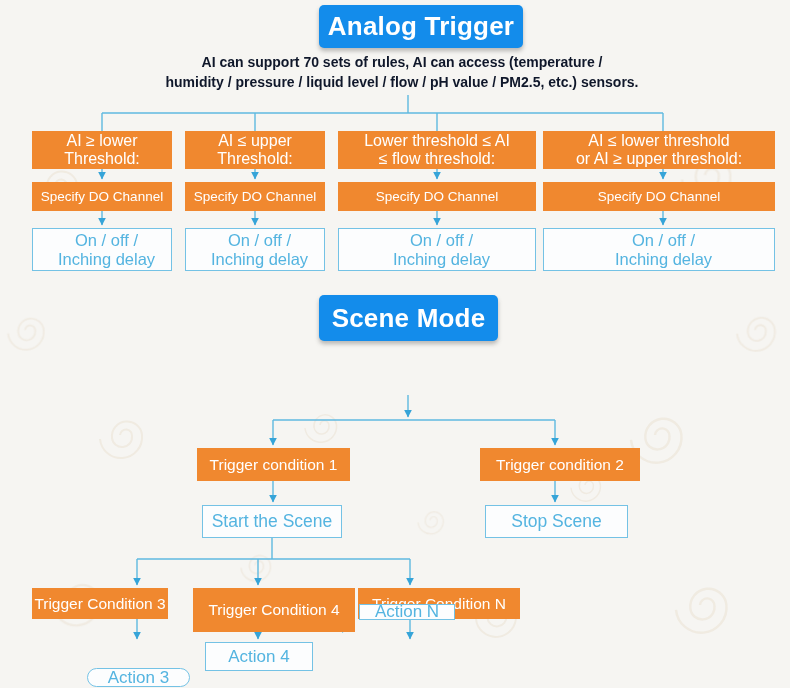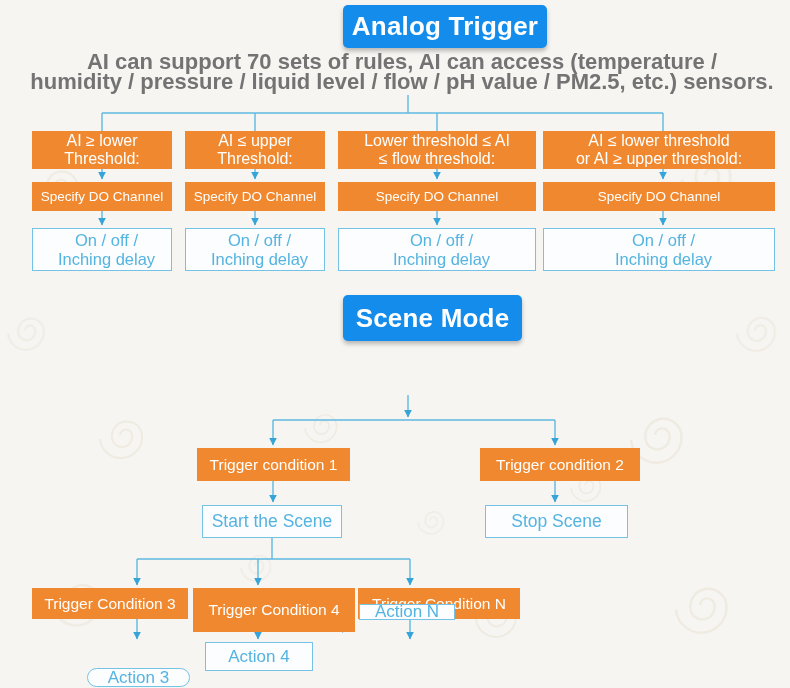--- a/index.html
+++ b/index.html
@@ -16,27 +16,26 @@
   .swirls{position:absolute;left:0;top:0;z-index:0;}
   .connectors{position:absolute;left:0;top:0;z-index:1;}
   .btn-blue{
     position:absolute;z-index:2;
     background:#138ceb;color:#ffffff;
     display:flex;align-items:center;justify-content:center;
     font-size:26px;font-weight:bold;
     border-radius:5px;
     box-shadow:0 3px 4px rgba(70,70,70,.35);
     letter-spacing:.2px;
-    margin-left:24px;
   }
   .desc{
     position:absolute;z-index:2;left:0;width:100%;
     padding-left:14px;box-sizing:border-box;
-    text-align:center;color:#737373;
-    font-size:22px;line-height:20px;font-weight:600;
+    text-align:center;color:#0f172a;
+    font-size:14px;line-height:20px;font-weight:600;
   }
   .desc span{display:block;white-space:nowrap;}
   .box{
     position:absolute;z-index:2;
     display:flex;flex-direction:column;
     align-items:center;justify-content:center;
     text-align:center;
   }
   .box span{display:block;white-space:nowrap;}
   .orange{background:#f0882f;color:#ffffff;}
@@ -52,21 +51,21 @@
   .c4{left:543px;width:232px;}
   .r1{top:131px;height:38px;font-size:16px;line-height:18px;}
   .r2{top:182px;height:29px;font-size:13.5px;}
   .r3{top:228px;height:43px;font-size:16.5px;line-height:19px;box-sizing:border-box;padding-left:9px;}
   
   .tc{font-size:15.5px;}
   .tc1{left:197px;top:448px;width:153px;height:33px;}
   .tc2{left:480px;top:448px;width:160px;height:33px;}
   .start{left:202px;top:505px;width:140px;height:33px;font-size:17.5px;box-sizing:border-box;}
   .stop{left:485px;top:505px;width:143px;height:33px;font-size:17.5px;box-sizing:border-box;}
-  .tc3{left:32px;top:588px;width:156px;height:31px;}
+  .tc3{left:32px;top:588px;width:136px;height:31px;}
   .tc4{left:193px;top:588px;width:162px;height:44px;}
   .tcn{left:358px;top:588px;width:162px;height:31px;}
   .act{font-size:17px;box-sizing:border-box;}
   .a3{left:87px;top:668px;width:103px;height:19px;border-radius:12px;}
   .a4{left:205px;top:642px;width:108px;height:29px;}
   .an{left:359px;top:604px;width:96px;height:16px;}
   .pos-analog-btn{left:319px;top:5px;width:204px;height:43px;}
   .pos-scene-btn{left:319px;top:295px;width:179px;height:46px;}
   .pos-desc1{top:52px;}
   .pos-desc2{top:352px;}

